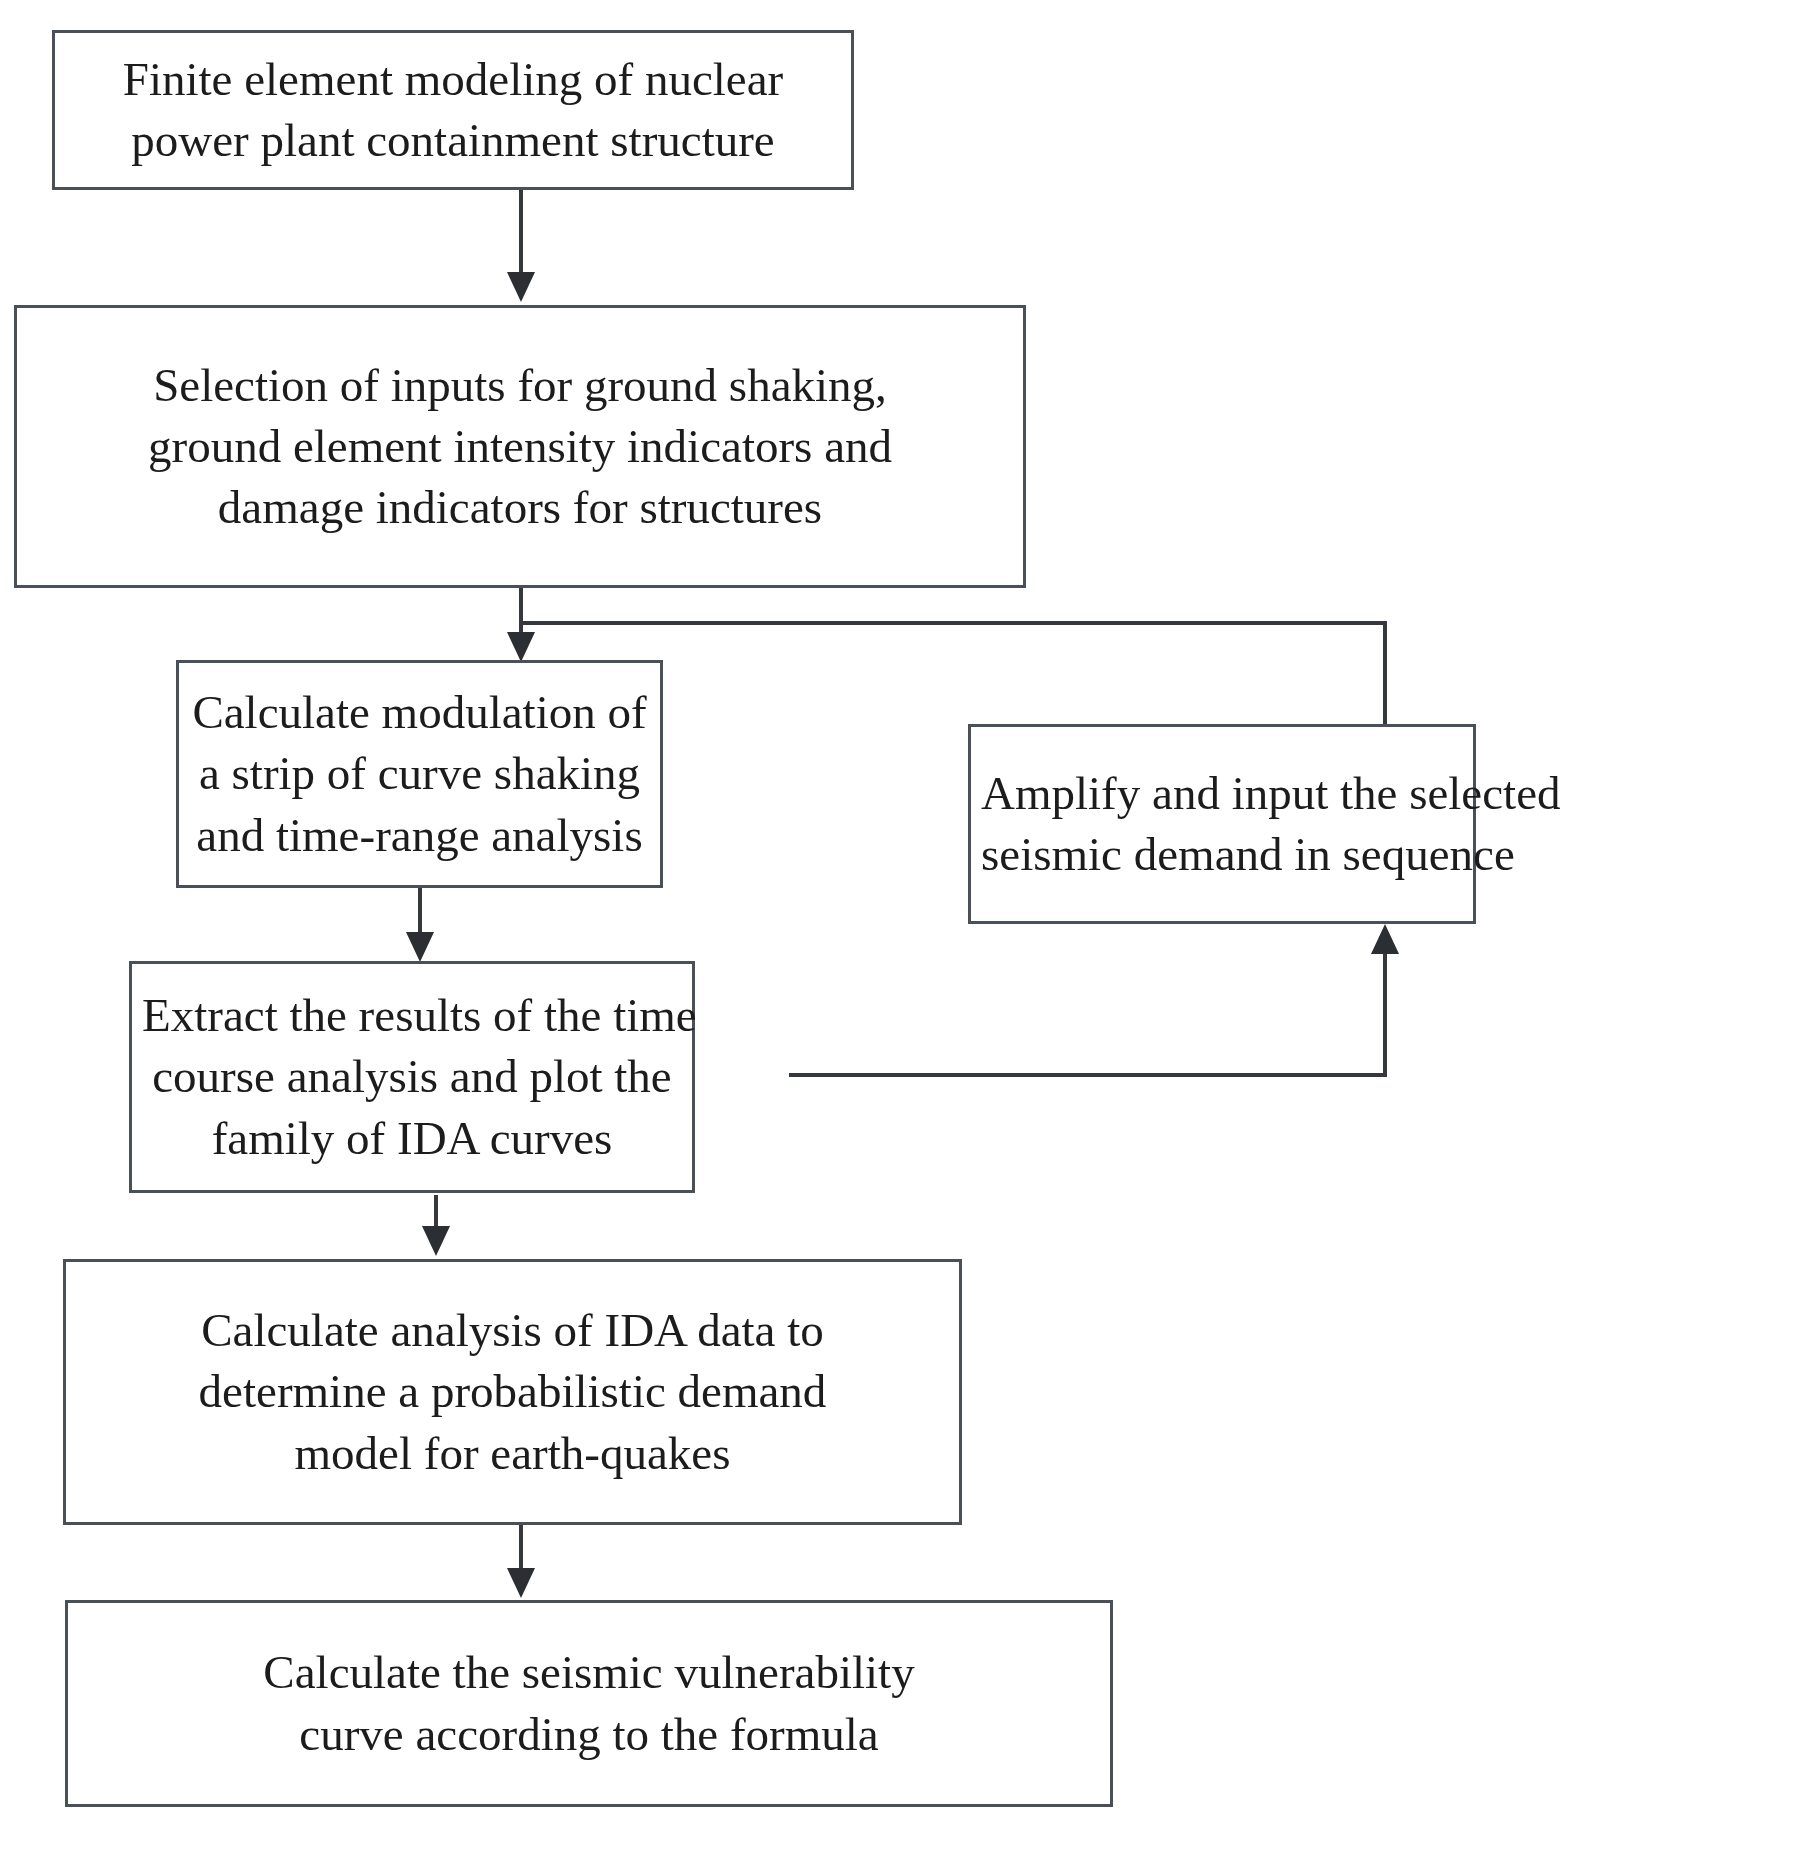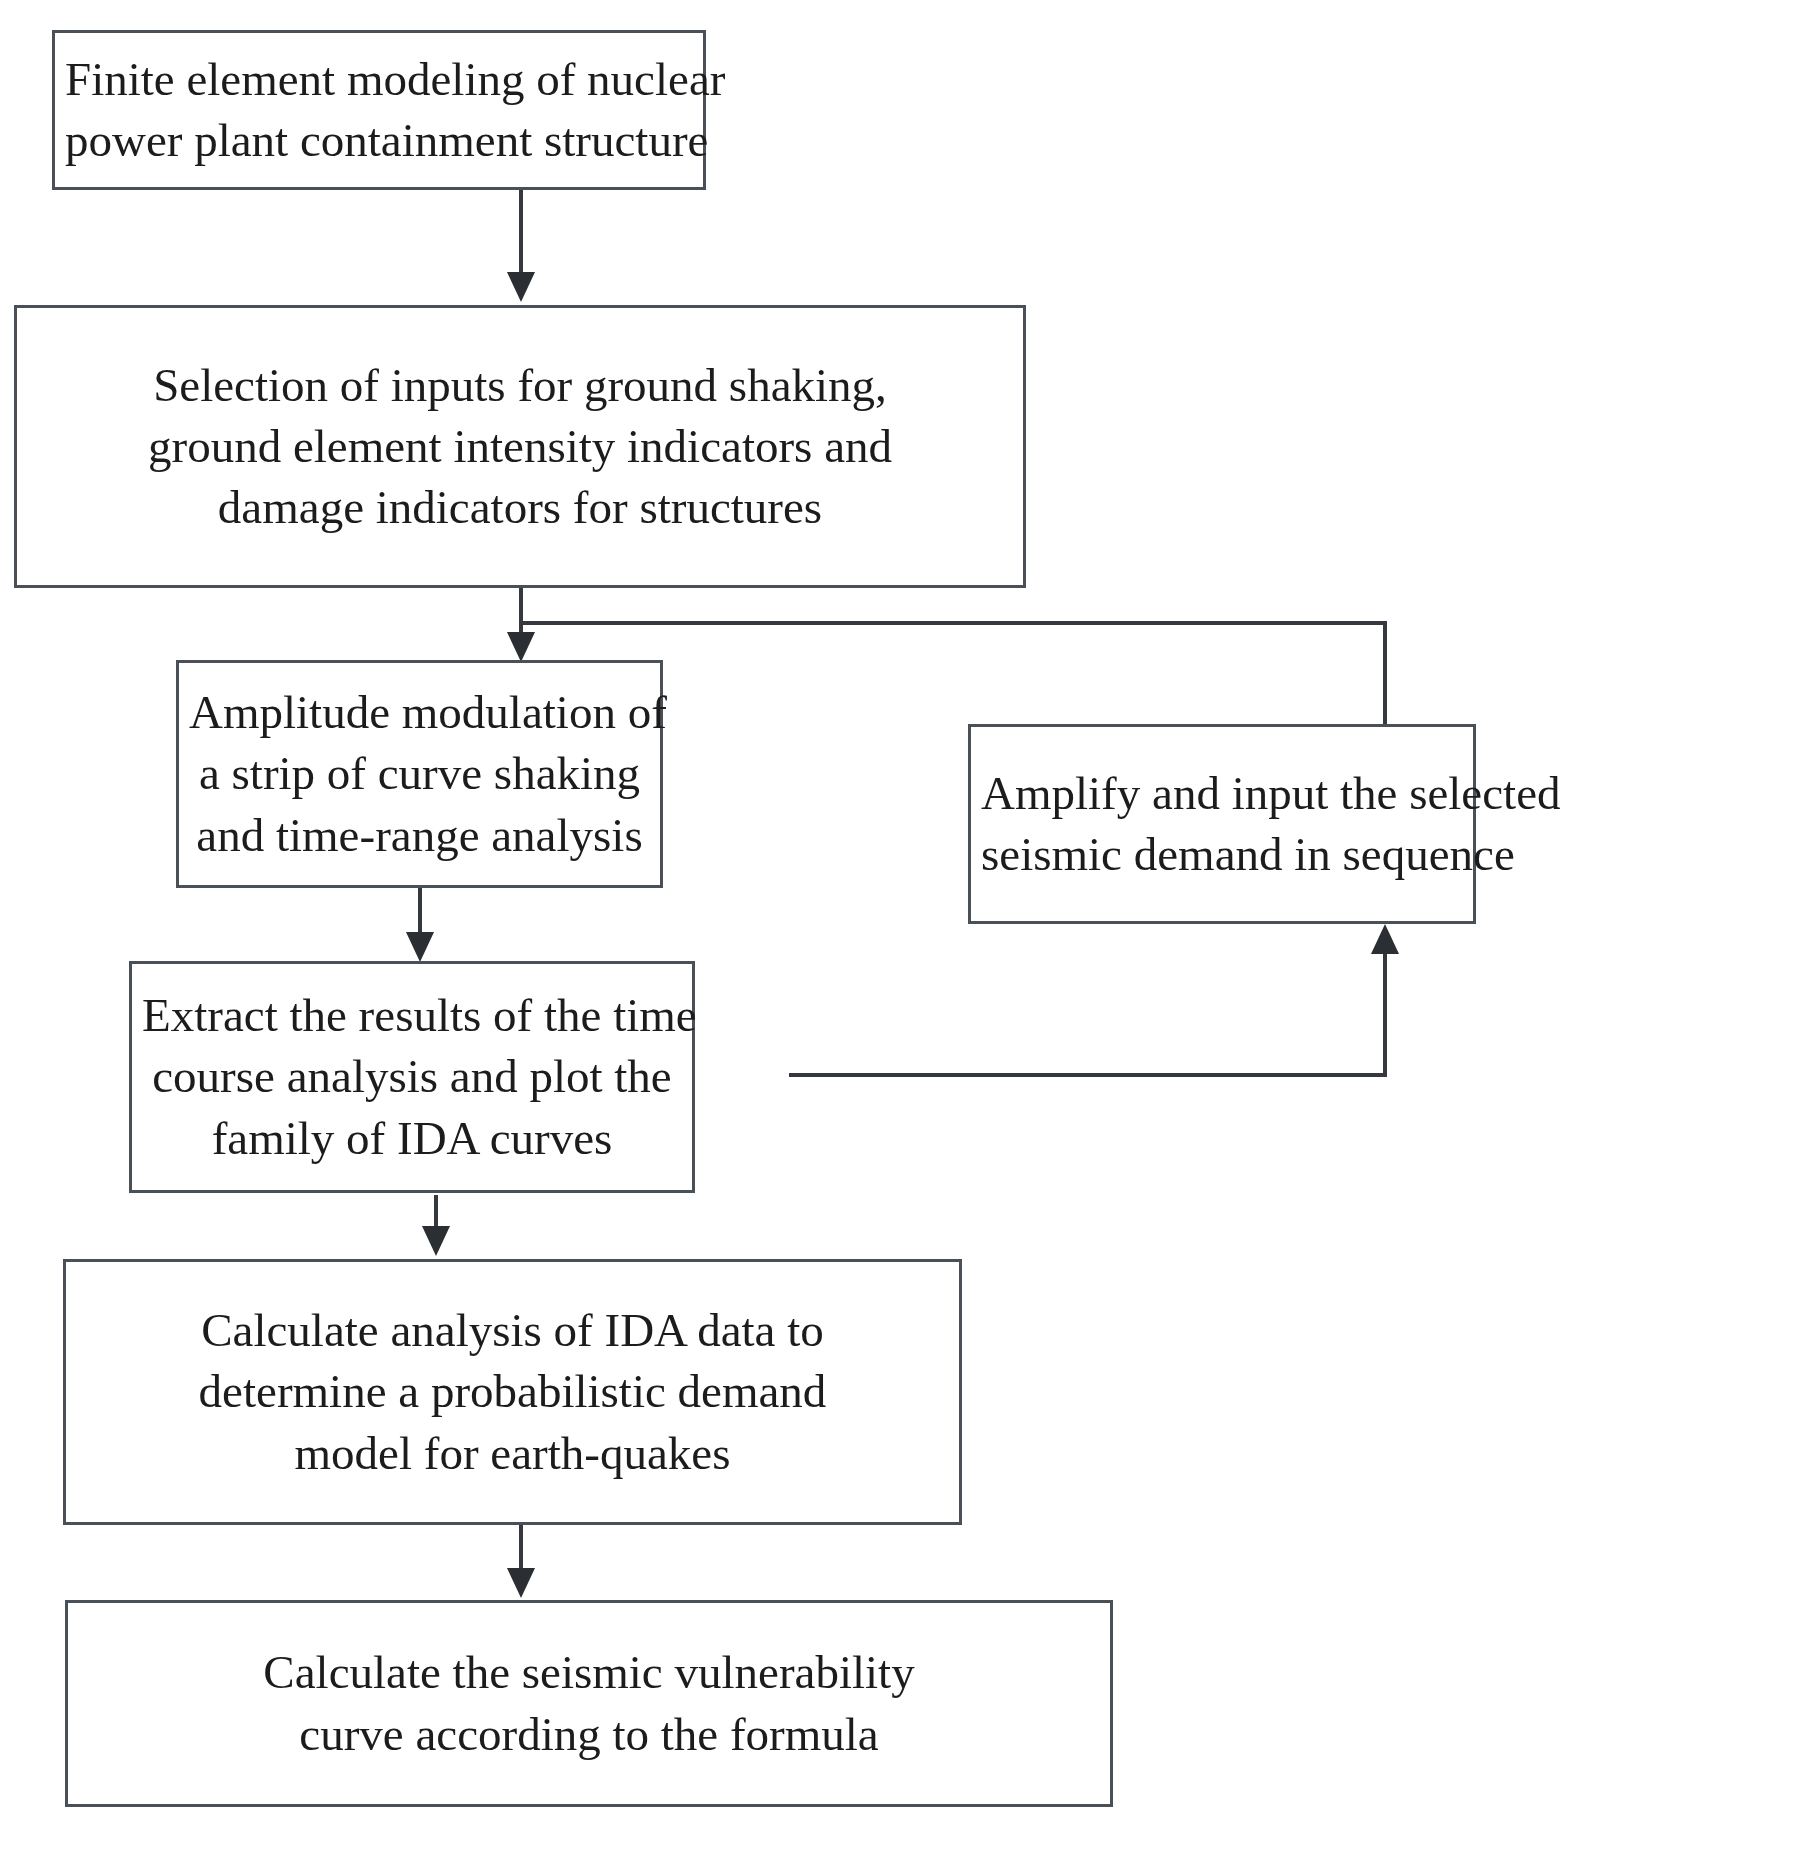--- a/index.html
+++ b/index.html
@@ -58,21 +58,21 @@
     border-left: 14px solid transparent;
     border-right: 14px solid transparent;
     border-bottom: 30px solid #2b2f34;
   }
 </style>
 </head>
 <body>
 
 <div id="page">
 
-  <div class="node" style="left:52px; top:30px; width:654px; height:160px;text-align:center;">
+  <div class="node" style="left:52px; top:30px; width:802px; height:160px;text-align:center;">
     <span class="lines">
       <span class="ln">Finite element modeling of nuclear</span>
       <span class="ln">power plant containment structure</span>
     </span>
   </div>
 
   <div class="vline" style="left:519px; top:190px; height:86px;"></div>
   <div class="arrowhead arrow-down" style="left:507px; top:272px;"></div>
 
   <div class="node" style="left:14px; top:305px; width:1012px; height:283px;">
@@ -84,21 +84,21 @@
   </div>
 
   <div class="vline" style="left:519px; top:588px; height:60px;"></div>
   <div class="arrowhead arrow-down" style="left:507px; top:632px;"></div>
 
   <div class="hline" style="left:519px; top:621px; width:868px;"></div>
   <div class="vline" style="left:1383px; top:621px; height:105px;"></div>
 
   <div class="node" style="left:176px; top:660px; width:487px; height:228px;">
     <span class="lines">
-      <span class="ln">Amplitude modulation of</span>
+      <span class="ln">Calculate modulation of</span>
       <span class="ln">a strip of curve shaking</span>
       <span class="ln">and time-range analysis</span>
     </span>
   </div>
 
   <div class="node" style="left:968px; top:724px; width:508px; height:200px;text-align:center;">
     <span class="lines">
       <span class="ln">Amplify and input the selected</span>
       <span class="ln">seismic demand in sequence</span>
     </span>

